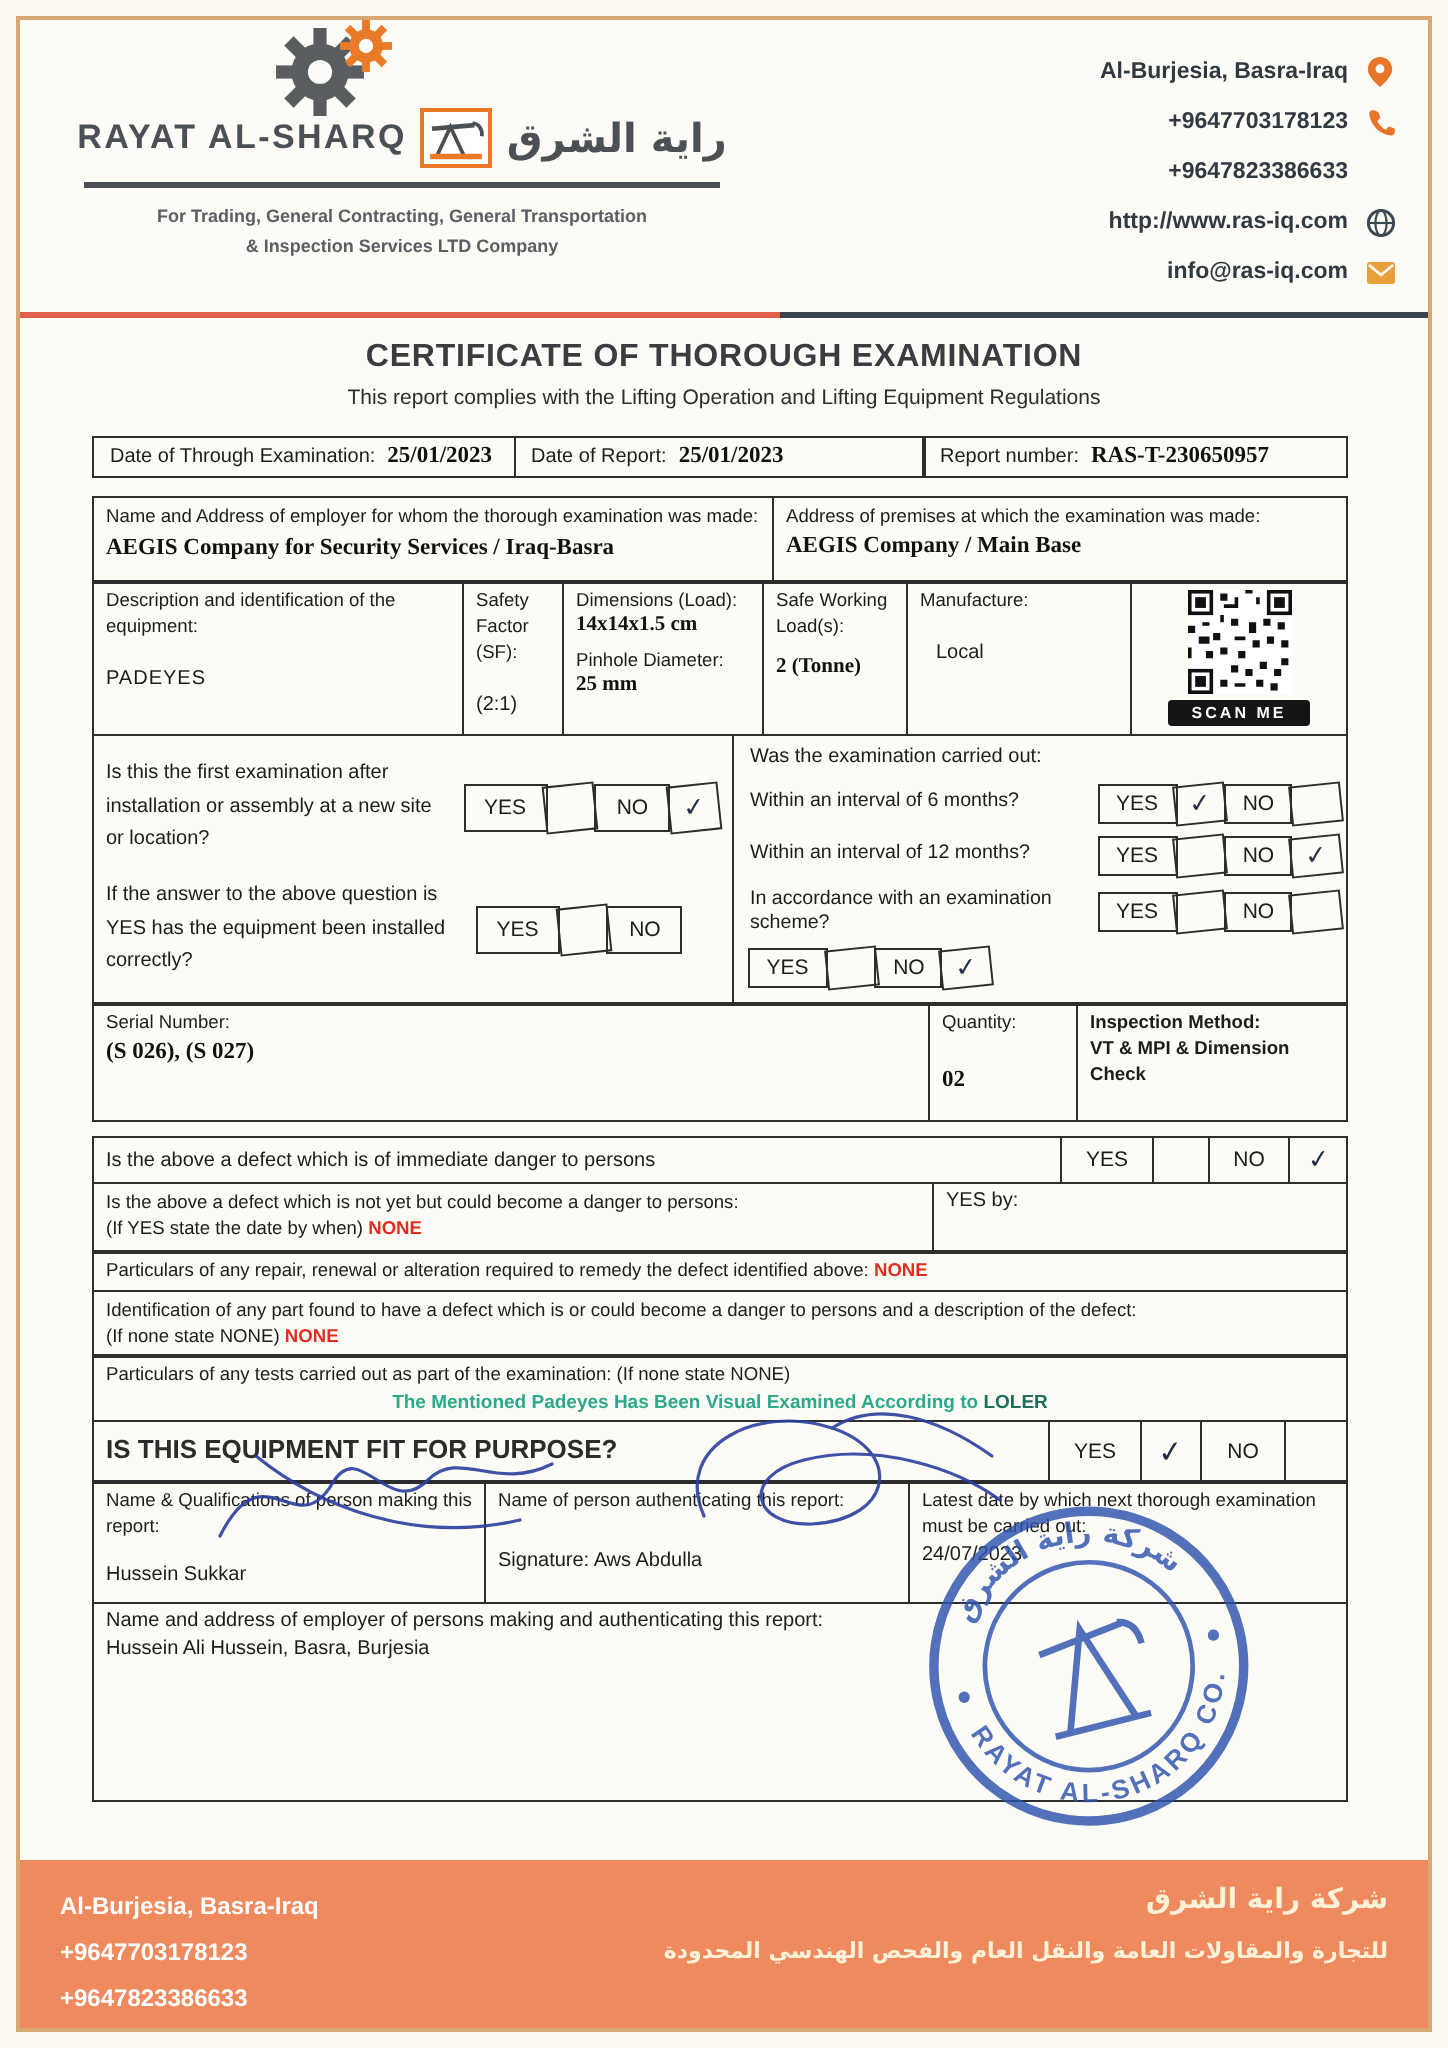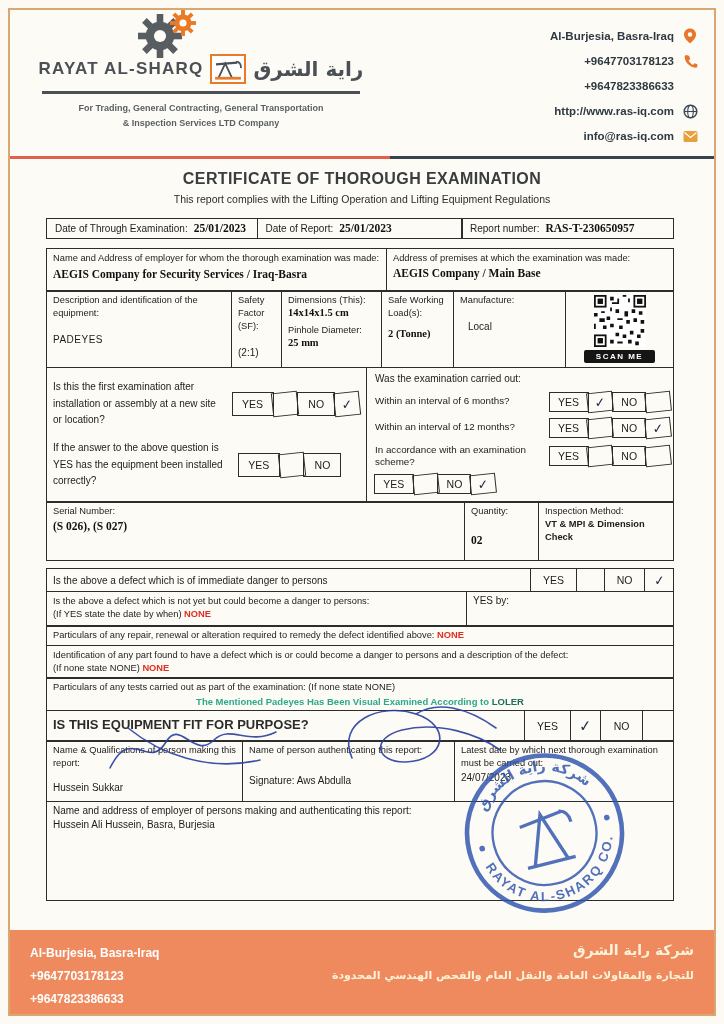--- a/index.html
+++ b/index.html
@@ -210,21 +210,21 @@
     <div class="row" style="min-height:78px">
       <div class="cell" style="width:185px">
         <div class="lb">Description and identification of the equipment:</div>
         <div class="mt14" style="letter-spacing:.5px">PADEYES</div>
       </div>
       <div class="cell" style="width:50px">
         <div class="lb">Safety Factor (SF):</div>
         <div class="mt14">(2:1)</div>
       </div>
       <div class="cell" style="width:100px">
-        <div class="lb">Dimensions (This):</div>
+        <div class="lb">Dimensions (Load):</div>
         <div class="vsm">14x14x1.5 cm</div>
         <div class="lb" style="margin-top:6px">Pinhole Diameter:</div>
         <div class="vsm">25 mm</div>
       </div>
       <div class="cell" style="width:72px">
         <div class="lb">Safe Working Load(s):</div>
         <div class="vsm" style="margin-top:8px">2 (Tonne)</div>
       </div>
       <div class="cell" style="width:112px">
         <div class="lb">Manufacture:</div>
@@ -321,21 +321,21 @@
     <div class="row" style="min-height:60px">
       <div class="cell" style="width:418px">
         <div class="lb">Serial Number:</div>
         <div class="vserif" style="margin-top:2px">(S 026), (S 027)</div>
       </div>
       <div class="cell" style="width:74px">
         <div class="lb">Quantity:</div>
         <div class="vserif" style="margin-top:16px">02</div>
       </div>
       <div class="cell flex1">
-        <div class="lb" style="font-weight:normal">Inspection Method:</div>
+        <div class="lb" style="font-weight:bold">Inspection Method:</div>
         <div class="lb" style="font-weight:bold">VT &amp; MPI &amp; Dimension Check</div>
       </div>
     </div>
 
     <div class="row gap" style="min-height:24px">
       <div class="cell flex1" style="display:flex;align-items:center">
         <span style="font-size:10px">Is the above a defect which is of immediate danger to persons</span>
       </div>
       <div class="cell ybox" style="width:46px">YES</div>
       <div class="cell ybox" style="width:28px">

